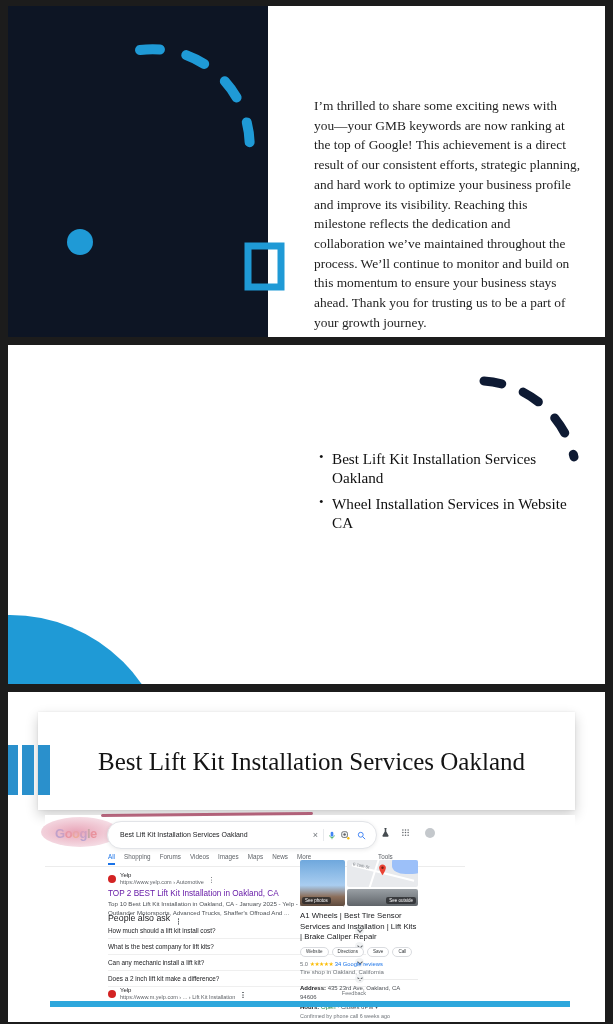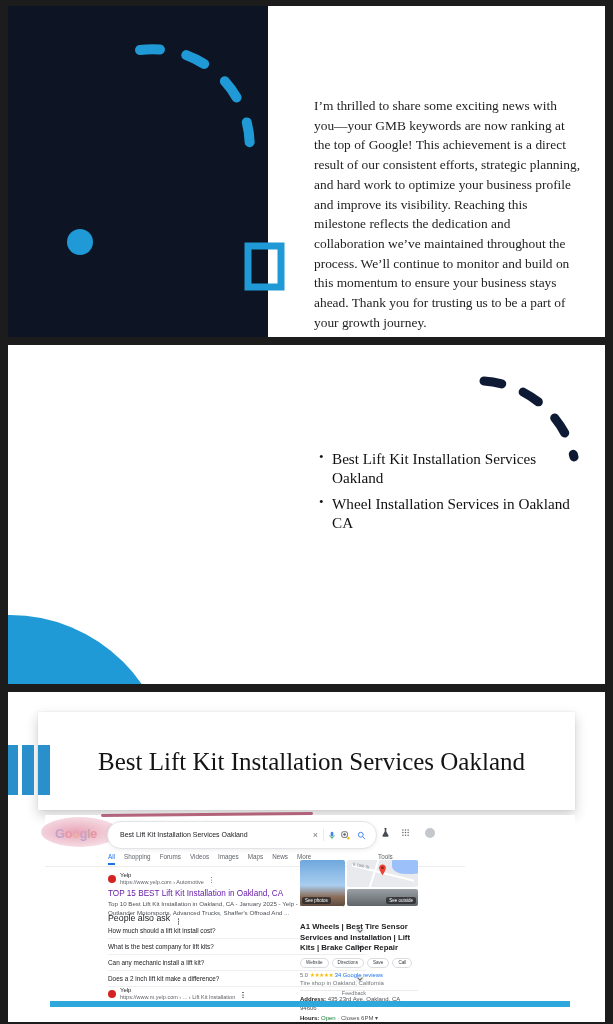--- a/index.html
+++ b/index.html
@@ -77,21 +77,21 @@
   .map-water{position:absolute;right:-8px;top:-6px;width:34px;height:20px;background:#9cc0f9;border-radius:40%;}
   .map-road1{position:absolute;left:4px;top:12px;width:64px;height:2px;background:#fff;transform:rotate(14deg);}
   .map-road2{position:absolute;left:26px;top:-2px;width:2px;height:32px;background:#fff;transform:rotate(18deg);}
   .map-label{position:absolute;left:6px;top:3px;font-size:4px;color:#70757a;transform:rotate(12deg);}
   .ph-street{position:absolute;left:47px;top:29px;width:71px;height:17px;border-radius:2px;
              background:linear-gradient(#9aa0a5,#5f6469);}
   .badge{position:absolute;bottom:2px;background:rgba(32,33,36,.72);color:#fff;font-size:4.5px;
          padding:1px 3px;border-radius:2px;}
   .badge-l{left:2px;} .badge-r{right:2px;}
   .pin{position:absolute;left:31px;top:4px;}
-  .p-title{font-size:7.8px;color:#202124;line-height:1.35;margin-top:16px;font-weight:bold;}
+  .p-title{font-size:7.8px;color:#202124;line-height:1.35;margin-top:5px;}
   .p-btns{display:flex;gap:3px;margin-top:4px;}
   .p-btn{border:1px solid #dadce0;border-radius:6px;font-size:4.6px;color:#3c4043;
          padding:1.5px 5px;background:#fff;}
   .p-rating{margin-top:4px;font-size:5.8px;color:#70757a;}
   .stars{color:#fbbc04;letter-spacing:-.5px;}
   .rev-link{color:#1a73e8;}
   .p-cat{font-size:6px;color:#70757a;margin-top:2.5px;}
   .p-sep{height:1px;background:#ececec;margin:4px 0;}
   .p-line{font-size:6px;color:#4d5156;line-height:1.55;}
   .p-line b{color:#202124;font-weight:bold;}
@@ -113,21 +113,21 @@
   <div class="s1-body">I’m thrilled to share some exciting news with you—your GMB keywords are now ranking at the top of Google! This achievement is a direct result of our consistent efforts, strategic planning, and hard work to optimize your business profile and improve its visibility. Reaching this milestone reflects the dedication and collaboration we’ve maintained throughout the process. We’ll continue to monitor and build on this momentum to ensure your business stays ahead. Thank you for trusting us to be a part of your growth journey.</div>
 </div>
 
 <div class="slide" id="slide2">
   <svg class="s2-deco">
     <path d="M 476 36 A 100 100 0 0 1 566 112" fill="none" stroke="#0e1a33" stroke-width="9" stroke-linecap="round" stroke-dasharray="18 23"></path>
     <circle cx="2" cy="430" r="160" fill="#1f9ad6"></circle>
   </svg>
   <ul class="s2-bullets">
     <li>Best Lift Kit Installation Services Oakland</li>
-    <li>Wheel Installation Services in Oakland CA</li>
+    <li>Wheel Installation Services in Website CA</li>
   </ul>
 </div>
 
 <div class="slide" id="slide3">
   <div class="s3-card">
     <div class="s3-title">Best Lift Kit Installation Services Oakland</div>
   </div>
   <div class="bar bar1"></div>
   <div class="bar bar2"></div>
   <div class="bar bar3"></div>
@@ -191,21 +191,21 @@
 
     <div class="result" style="top:57px">
       <div class="src-row">
         <span class="favicon"></span>
         <span>
           <div class="src-name">Yelp</div>
           <div class="src-url">https://www.yelp.com › Automotive</div>
         </span>
         <span class="vdots"></span>
       </div>
-      <div class="r-title">TOP 15 BEST Lift Kit Installation in Oakland, CA</div>
+      <div class="r-title">TOP 2 BEST Lift Kit Installation in Oakland, CA</div>
       <div class="r-snippet">Top 10 Best Lift Kit Installation in Oakland, CA - January 2025 - Yelp - SWAT Customs, Outlander Motorsports, Advanced Trucks, Shaffer's Offroad And ...</div>
     </div>
 
     <div class="paa">
       <div class="paa-head">
         <span>People also ask</span>
         <span class="vdots" style="margin-top:2px"></span>
       </div>
       <div class="paa-row">
         <span>How much should a lift kit install cost?</span>

